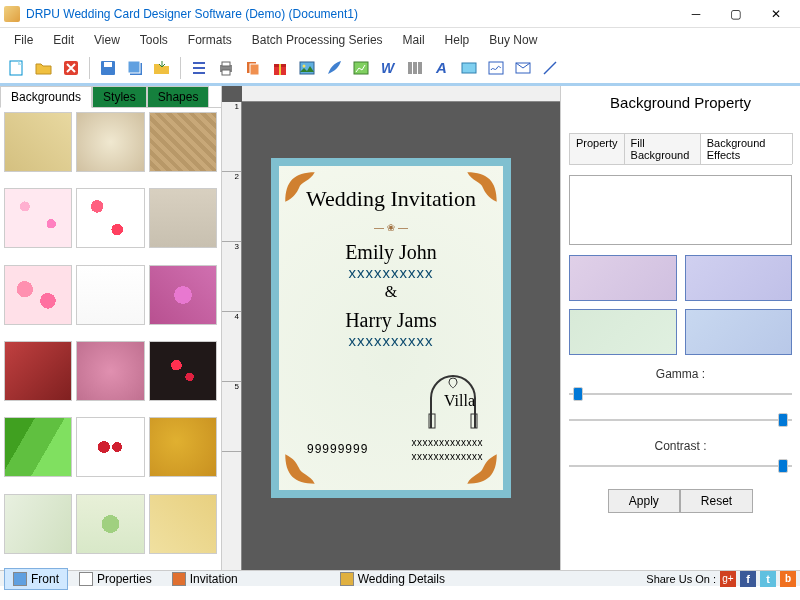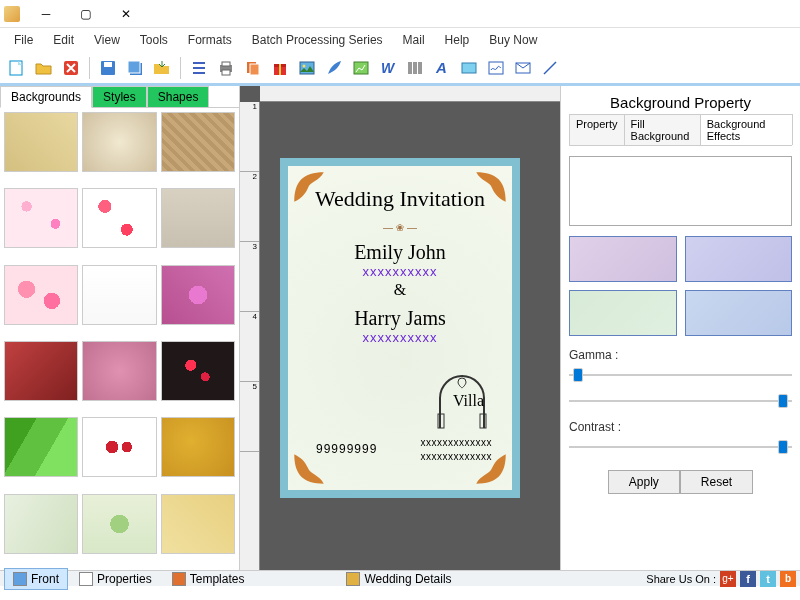--- a/index.html
+++ b/index.html
@@ -7,69 +7,70 @@
 .titlebar { height: 28px; background: #fff; display: flex; align-items: center; padding: 0 4px; border-bottom: 1px solid #e0e0e0; }
 .titlebar .icon { width: 16px; height: 16px; background: linear-gradient(135deg,#f0d080,#e0a040); margin-right: 6px; border-radius: 2px; }
 .titlebar .title { flex: 1; color: #0066cc; font-size: 12px; }
 .titlebar .winbtn { width: 40px; height: 26px; display: flex; align-items: center; justify-content: center; cursor: pointer; }
 .menubar { height: 24px; background: #fff; display: flex; align-items: center; padding: 0 6px; gap: 4px; }
 .menubar span { padding: 2px 8px; cursor: pointer; color: #333; }
 .toolbar { height: 34px; background: #fff; display: flex; align-items: center; padding: 0 6px; gap: 5px; border-bottom: 3px solid #a8d0f0; }
 .toolbar .tbtn { width: 22px; height: 22px; display: flex; align-items: center; justify-content: center; cursor: pointer; }
 .toolbar .sep { width: 1px; height: 22px; background: #ccc; margin: 0 2px; }
 .main { display: flex; height: calc(600px - 28px - 24px - 34px - 30px); }
-.leftpanel { width: 240px; border-right: 1px solid #ccc; display: flex; flex-direction: column; }
+.leftpanel { width: 222px; border-right: 1px solid #ccc; display: flex; flex-direction: column; }
 .tabs { display: flex; }
-.tab { padding: 3px 10px; border: 1px solid #ccc; border-bottom: none; background: #22c55e; cursor: pointer; font-size: 12px; }
+.tab { padding: 3px 10px; border: 1px solid #ccc; border-bottom: none; background: #15803d; cursor: pointer; font-size: 12px; }
 .tab.active { background: #fff; border-bottom: 1px solid #fff; position: relative; z-index: 1; }
 .thumbgrid { flex: 1; overflow-y: auto; display: grid; grid-template-columns: repeat(3, 1fr); gap: 4px; padding: 4px; border-top: 1px solid #ccc; margin-top: -1px; }
 .thumb { width: 100%; height: 60px; border: 1px solid #ccc; cursor: pointer; }
 .canvas-area { flex: 1; background: #5a5a5a; display: flex; align-items: center; justify-content: center; position: relative; }
 .ruler-h { position: absolute; top: 0; left: 20px; right: 0; height: 16px; background: #f0f0f0; border-bottom: 1px solid #888; }
 .ruler-v { position: absolute; top: 16px; left: 0; bottom: 0; width: 20px; background: #f0f0f0; border-right: 1px solid #888; }
 .ruler-v .tick { font-size: 8px; text-align: right; padding-right: 2px; border-bottom: 1px solid #aaa; height: 70px; }
 .card { width: 240px; height: 340px; background: #fdfdf5; border: 8px solid #80c0d0; position: relative; padding: 20px 14px; text-align: center; overflow: hidden; }
 .card::before { content: ""; position: absolute; inset: 0; background: radial-gradient(circle at 50% 60%, rgba(180,210,180,0.25), rgba(180,210,180,0.12)); }
 .card .corner { position: absolute; width: 34px; height: 34px; }
 .card .corner svg { width: 100%; height: 100%; }
 .card .heading { font-family: "Brush Script MT", cursive; font-size: 22px; margin-bottom: 10px; position: relative; }
 .card .name { font-family: "Brush Script MT", cursive; font-size: 20px; margin-top: 8px; position: relative; }
-.card .placeholder { font-size: 13px; letter-spacing: 1px; color: #6d28d9; position: relative; }
+.card .placeholder { font-size: 15px; letter-spacing: 1px; color: #0c4a6e; position: relative; }
 .card .amp { font-family: cursive; font-size: 16px; margin: 2px 0; position: relative; }
 .card .villa { font-family: "Brush Script MT", cursive; font-size: 16px; position: absolute; right: 28px; bottom: 80px; }
 .card .arch { position: absolute; right: 20px; bottom: 60px; width: 60px; height: 60px; }
 .card .bottom-left { position: absolute; left: 28px; bottom: 34px; font-size: 12px; letter-spacing: 1px; }
 .card .bottom-right { position: absolute; right: 20px; bottom: 26px; font-size: 10px; letter-spacing: 0.5px; text-align: right; line-height: 1.4; }
 .rightpanel { width: 240px; background: #fff; padding: 8px; border-left: 1px solid #ccc; }
-.rightpanel h3 { font-weight: normal; font-size: 15px; text-align: center; margin-bottom: 3px; }
+.rightpanel h3 { font-weight: normal; font-size: 15px; text-align: center; margin-bottom: 22px; }
 .rptabs { display: flex; border-bottom: 1px solid #ccc; }
 .rptab { padding: 3px 6px; font-size: 11px; border: 1px solid #ccc; border-bottom: none; background: #f5f5f5; cursor: pointer; margin-right: -1px; }
 .rptab.active { background: #fff; }
 .preview { width: 100%; height: 70px; border: 1px solid #aaa; margin: 10px 0; background: #fff; }
 .effgrid { display: grid; grid-template-columns: 1fr 1fr; gap: 8px; margin-bottom: 10px; }
 .eff { height: 46px; border: 1px solid #6080c0; cursor: pointer; }
-.slider-group { margin: 12px 0; }
+.slider-group { margin: 12px 0; text-align: center; }
 .slider-group label { font-size: 12px; color: #333; display: block; margin-bottom: 6px; }
 .slider { width: 100%; height: 14px; position: relative; }
 .slider .track { position: absolute; top: 6px; left: 0; right: 0; height: 2px; background: #ccc; }
 .slider .thumb { position: absolute; top: 0; width: 10px; height: 14px; background: #0078d7; border-radius: 2px; }
 .btn-row { display: flex; justify-content: center; margin-top: 16px; }
 .btn { padding: 4px 20px; border: 1px solid #aaa; background: #eee; cursor: pointer; font-size: 12px; }
 .bottombar { height: 16px; background: #eef2f5; display: flex; align-items: center; padding: 0 4px; gap: 2px; border-top: 1px solid #ccc; }
 .bbtn { display: flex; align-items: center; gap: 4px; padding: 3px 8px; border: 1px solid transparent; cursor: pointer; }
 .bbtn.active { background: #d0e8ff; border-color: #80b0e0; }
 .bbtn .ico { width: 14px; height: 14px; border: 1px solid #888; background: #fff; }
 .share { margin-left: auto; display: flex; align-items: center; gap: 4px; font-size: 11px; }
 .share .sico { width: 16px; height: 16px; }
 </style>
 </head>
 <body>
 
 <div class="titlebar">
   <div class="icon"></div>
+  <div class="title">DRPU Wedding Card Designer Software (Demo) (Document1)</div>
   <div class="winbtn">─</div>
   <div class="winbtn">▢</div>
   <div class="winbtn">✕</div>
 </div>
 
 <div class="menubar">
   <span>File</span>
   <span>Edit</span>
   <span>View</span>
   <span>Tools</span>
@@ -318,21 +319,21 @@
   <div class="bbtn active">
       <div class="ico" style="background:#60a0e0"></div>
       <span>Front</span>
     </div>
   <div class="bbtn">
       <div class="ico"></div>
       <span>Properties</span>
     </div>
   <div class="bbtn">
       <div class="ico" style="background:#e07030"></div>
-      <span>Templates</span>
+      <span>Invitation</span>
     </div>
   <div style="width:80px"></div>
   <div class="bbtn">
       <div class="ico" style="background:#e0b040"></div>
       <span>Wedding Details</span>
     </div>
   <div class="share">
     <span>Share Us On :</span>
     <div class="sico" style="background:#d04020;color:#fff;text-align:center;font-size:10px;line-height:16px">g+</div>
     <div class="sico" style="background:#3b5998;color:#fff;text-align:center;font-size:11px;line-height:16px;font-weight:bold">f</div>

